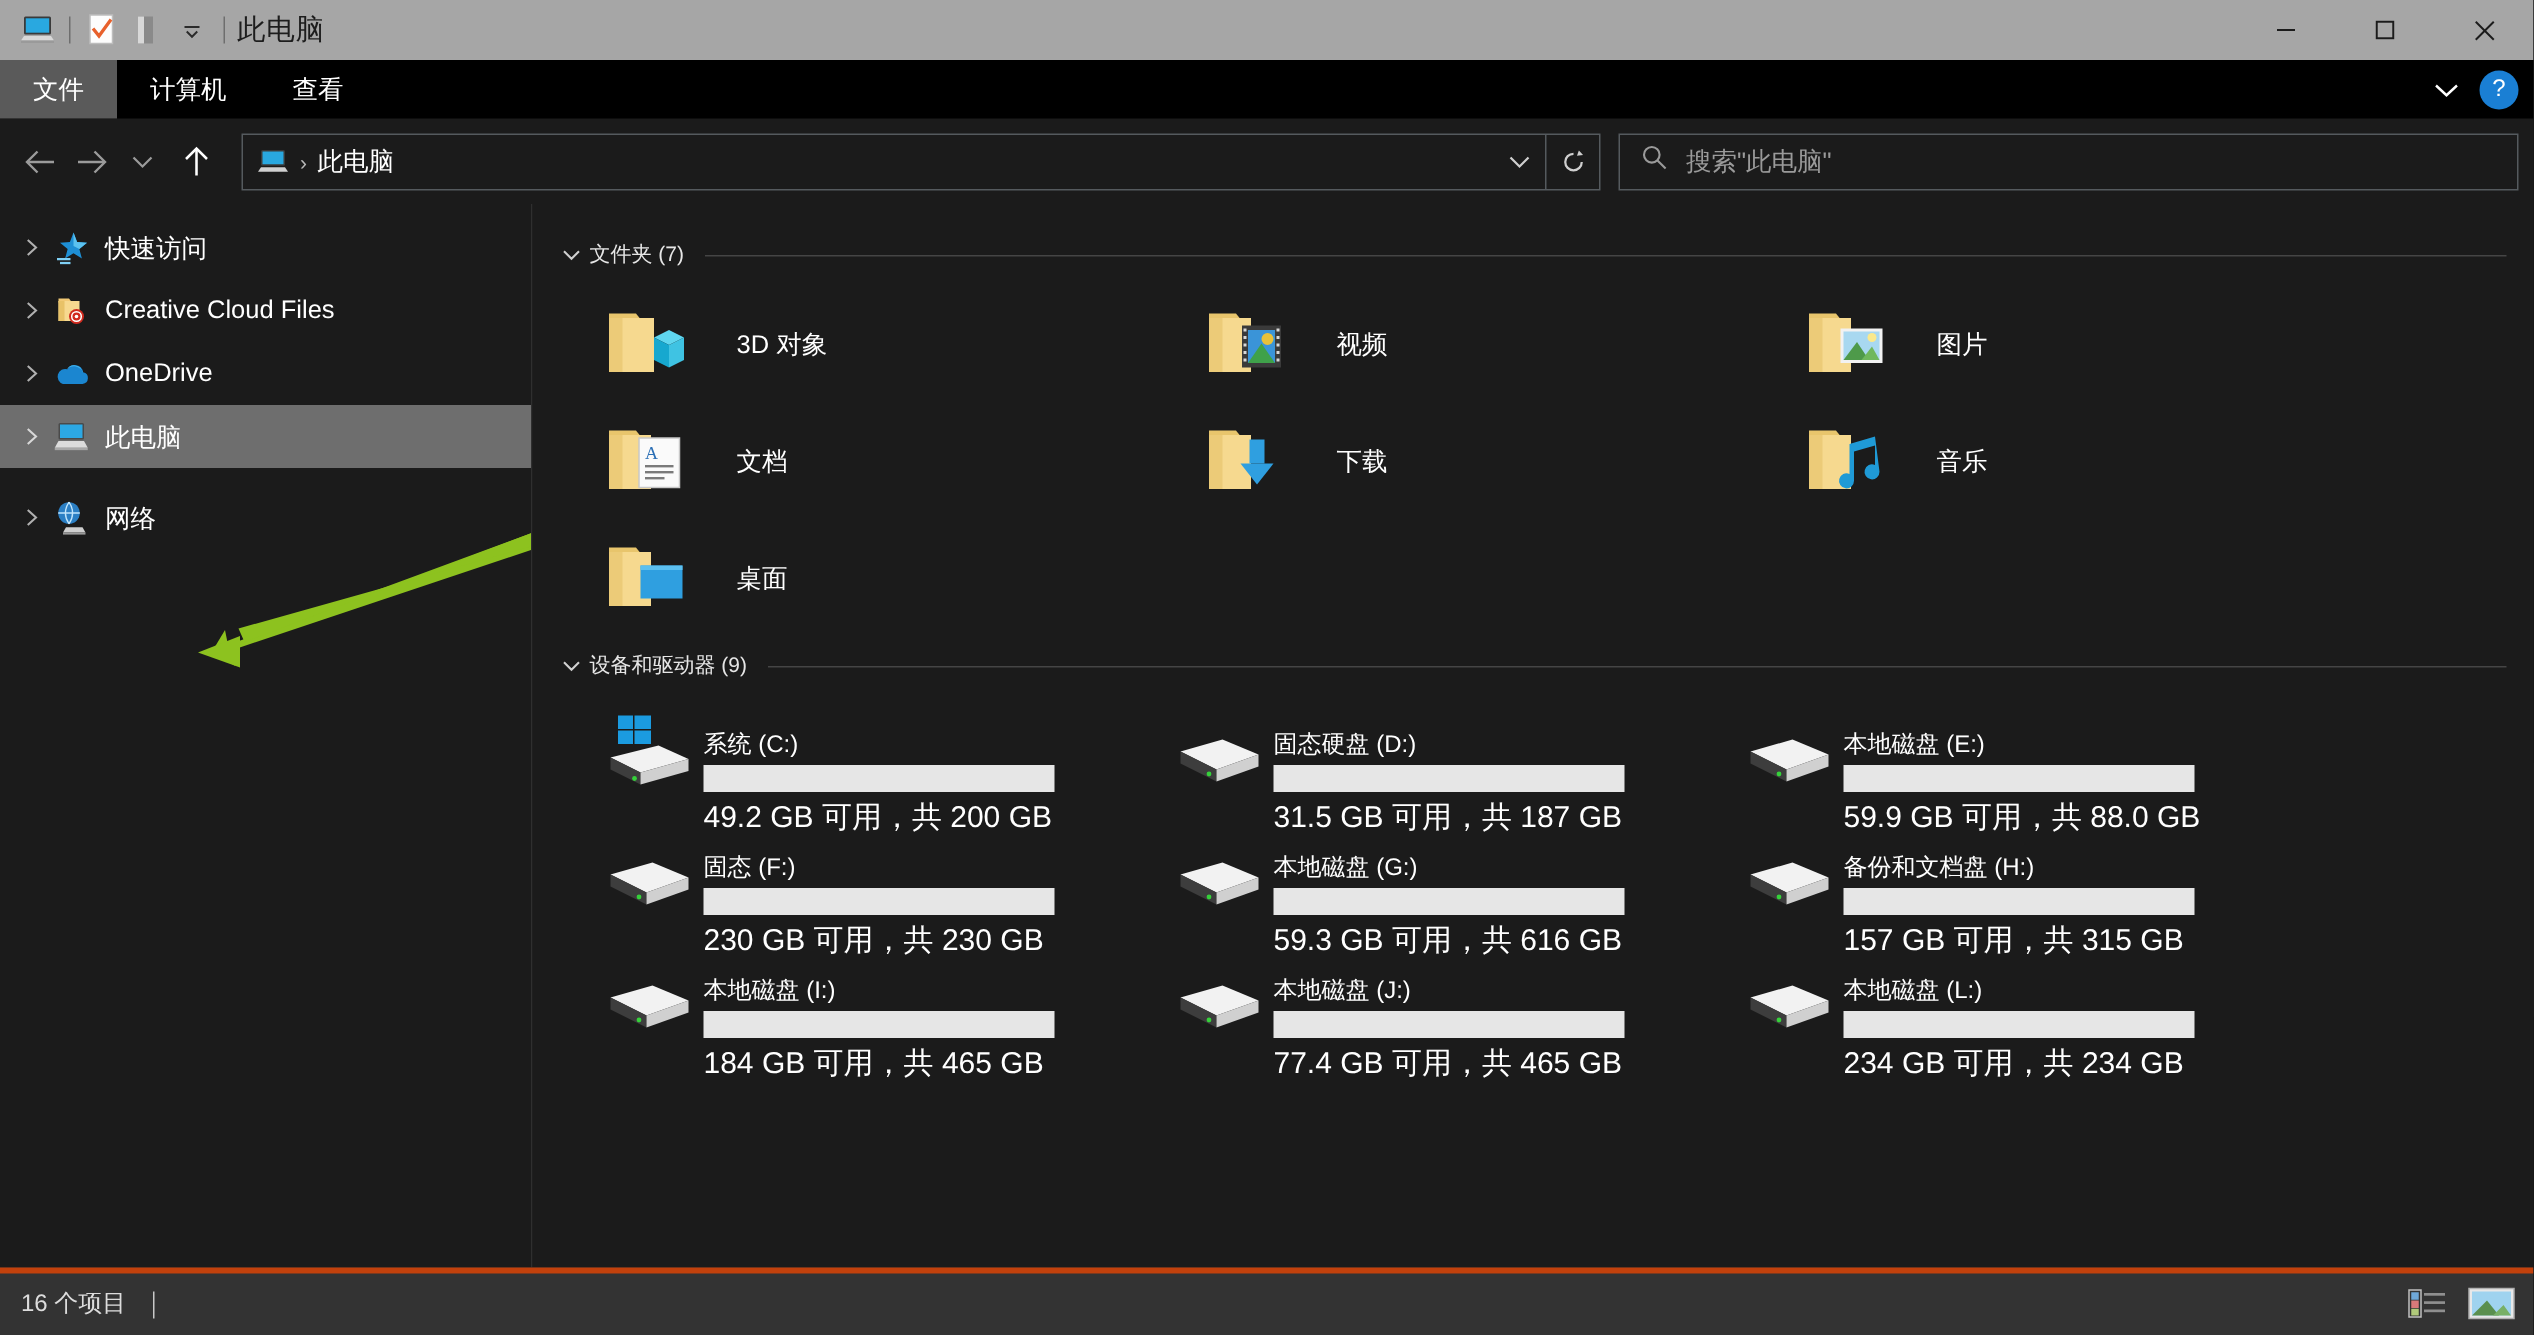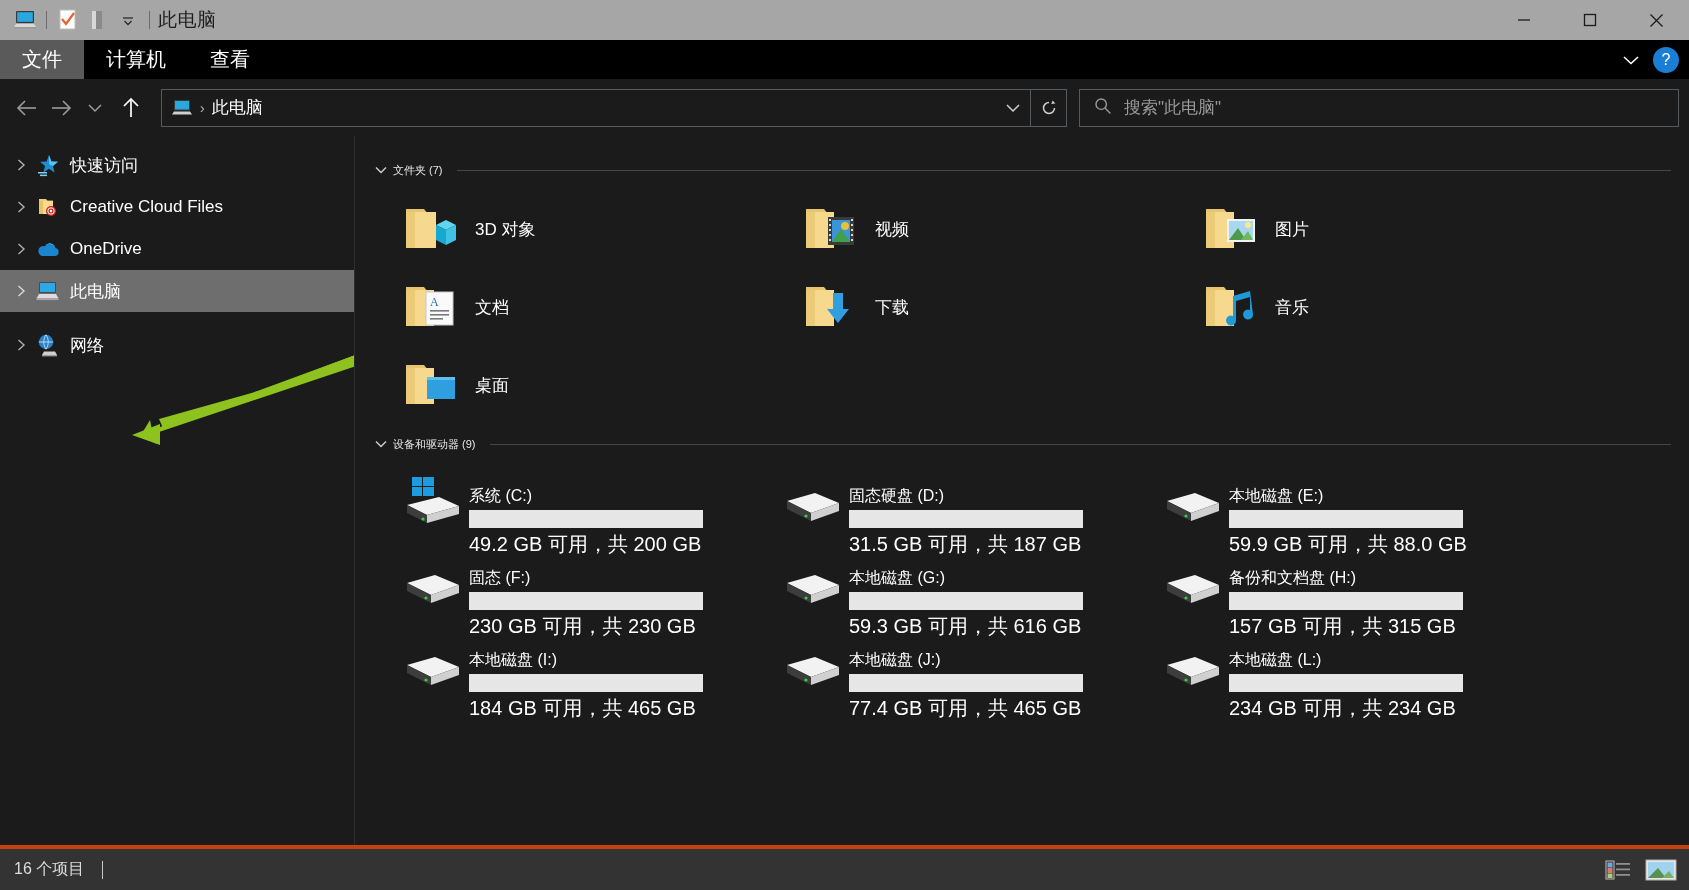--- a/index.html
+++ b/index.html
@@ -25,21 +25,21 @@
   .win-btn { width: 66px; height: 40px; display: flex; align-items: center; justify-content: center; }
   .win-btn svg { display:block; }
 
   
   .ribbon {
     height: 39px; background: #000000; display: flex; align-items: stretch;
     flex: 0 0 39px; position: relative;
   }
   .tab {
     display: flex; align-items: center; justify-content: center;
-    padding: 0 22px; color: #ffffff; font-size: 20px; cursor: default; height: 39px;
+    padding: 0 22px; color: #ffffff; font-size: 17px; cursor: default; height: 39px;
   }
   .tab.file { background: #5a5a5a; min-width: 78px; }
   .ribbon-right { position: absolute; right: 0; top: 0; height: 39px; display: flex; align-items: center; gap: 6px; padding-right: 10px; }
   .chev-btn { width: 32px; height: 30px; display:flex; align-items:center; justify-content:center; }
   .help-btn { width: 26px; height: 26px; border-radius: 50%; background: #1a7fd4; color: #fff;
               display: flex; align-items: center; justify-content: center; font-size: 16px; }
 
   
   .navbar {
     height: 57px; background: #1b1b1b; display: flex; align-items: center;
@@ -76,28 +76,28 @@
   .nav-item.selected { background: #6e6e6e; }
   .nav-expander { width: 26px; height: 26px; display: flex; align-items: center; justify-content: center; flex: 0 0 26px; }
   .nav-icon { width: 28px; height: 28px; display: flex; align-items: center; justify-content: center; margin-right: 8px; flex: 0 0 28px; }
   .nav-label { color: #ffffff; font-size: 17px; white-space: nowrap; }
   .arrow-annot { position: absolute; left: 0; top: 0; pointer-events: none; }
 
   
   .content { flex: 1 1 auto; background: #1b1b1b; overflow: hidden; padding: 20px 0 0 14px; position: relative; }
   .group-header { display: flex; align-items: center; height: 28px; margin-bottom: 6px; }
   .group-chevron { width: 24px; display: flex; align-items: center; justify-content: center; flex: 0 0 24px; }
-  .group-title { color: #e6e6e6; font-size: 11px; white-space: nowrap; }
+  .group-title { color: #e6e6e6; font-size: 14px; white-space: nowrap; }
   .group-rule { height: 1px; background: #454545; flex: 1 1 auto; margin-left: 14px; margin-right: 18px; }
 
   
   .folder-grid { display: grid; grid-template-columns: repeat(3, 400px); row-gap: 0px; margin-left: 28px; }
   .folder-item { display: flex; align-items: center; height: 78px; cursor: default; }
   .folder-ico { width: 64px; height: 64px; flex: 0 0 64px; display: flex; align-items: center; justify-content: center; }
-  .folder-name { color: #ffffff; font-size: 17px; margin-left: 14px; }
+  .folder-name { color: #ffffff; font-size: 17px; margin-left: 30px; }
 
   
   .drive-grid { display: grid; grid-template-columns: repeat(3, 380px); margin-left: 28px; margin-top: 6px; }
   .drive-item { display: flex; align-items: flex-start; height: 82px; cursor: default; }
   .drive-ico { width: 72px; height: 64px; flex: 0 0 72px; display: flex; align-items: center; justify-content: center; padding-top: 12px; }
   .drive-info { display: flex; flex-direction: column; padding-top: 2px; margin-top: 20px; }
   .drive-name { color: #ffffff; font-size: 16px; white-space: nowrap; margin-bottom: 3px; }
   .bar-track { width: 234px; height: 18px; background: #e6e6e6; }
   .bar-fill { height: 100%; background: #26a0da; }
   .drive-cap { color: #ffffff; font-size: 20px; white-space: nowrap; margin-top: 3px; }

